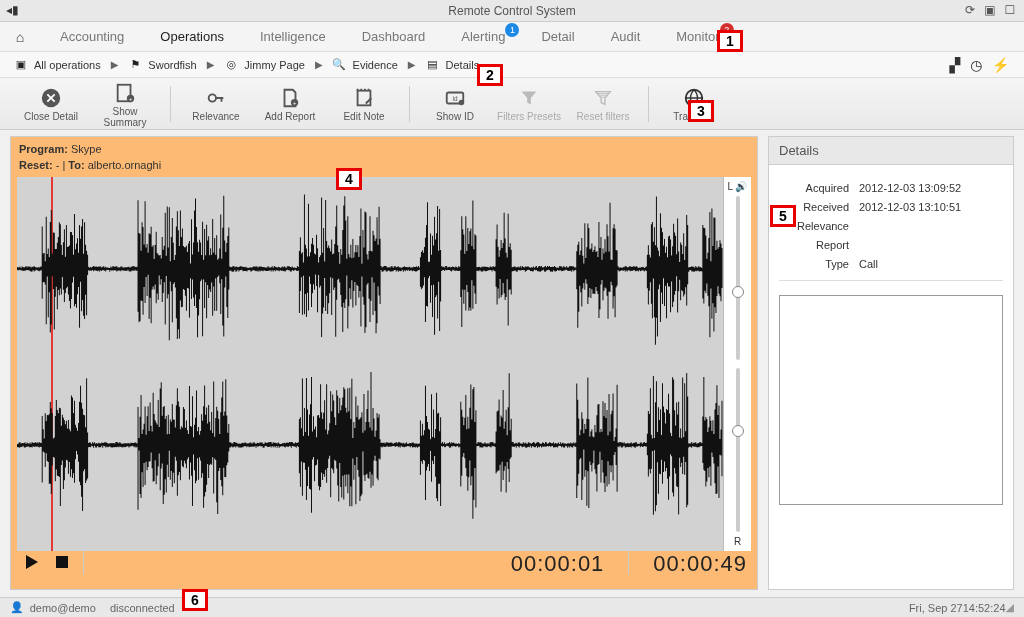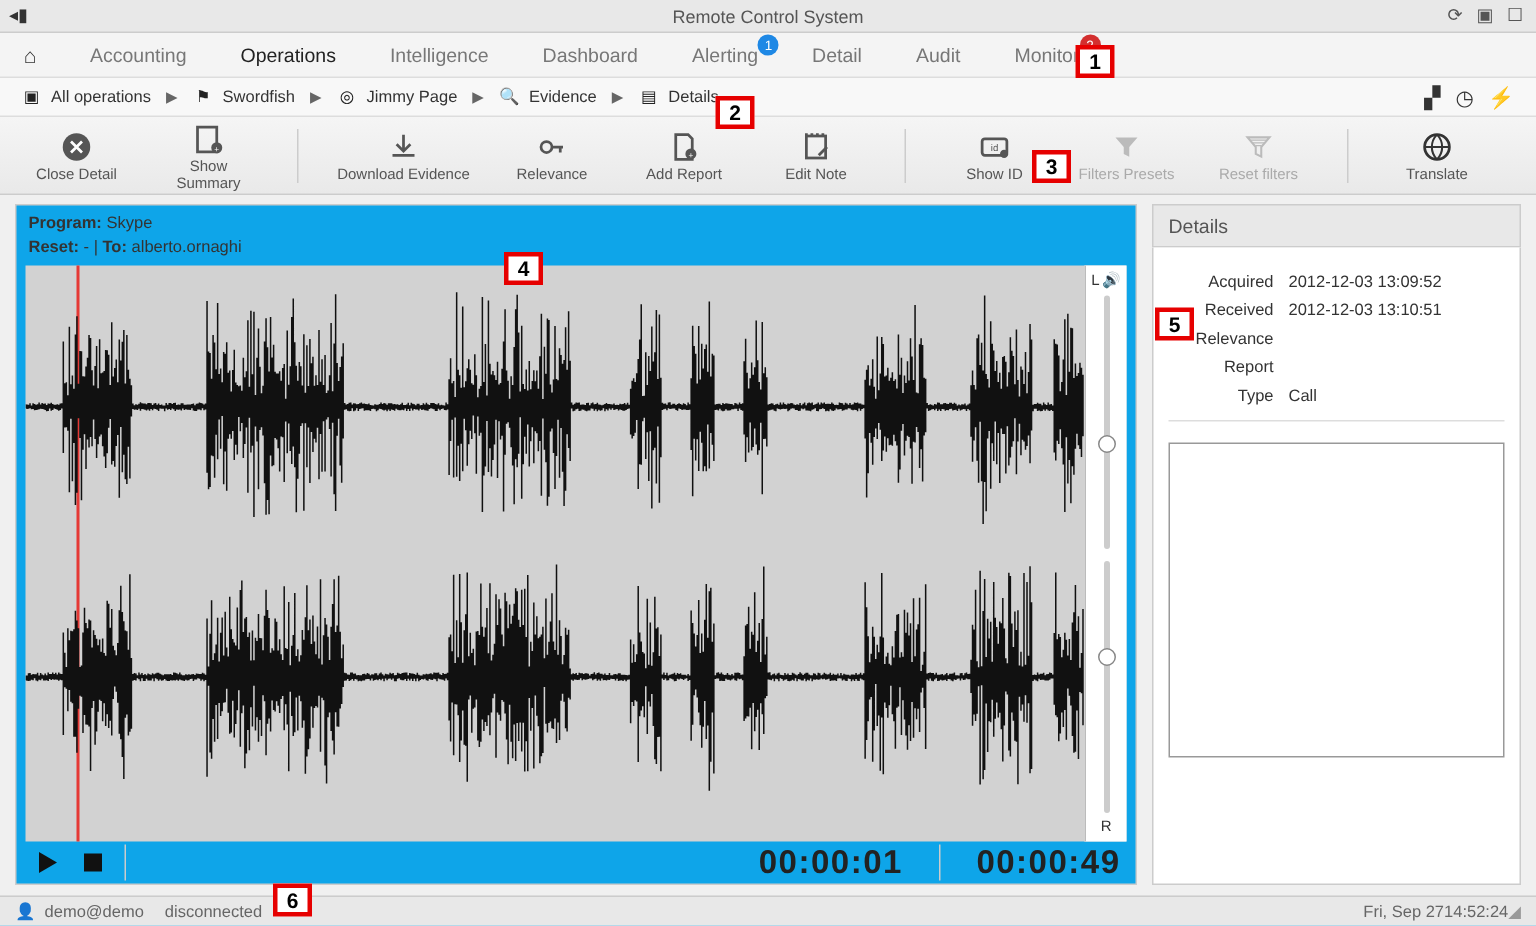--- a/index.html
+++ b/index.html
@@ -23,46 +23,46 @@
 
   
   .breadcrumb { height: 26px; background: #f8f8f8; border-bottom: 1px solid #ddd; display: flex; align-items: center; padding: 0 14px; gap: 10px; font-size: 11px; color: #333; position: relative; }
   .breadcrumb .crumb { display: flex; align-items: center; gap: 6px; cursor: pointer; }
   .breadcrumb .sep { color: #666; font-size: 10px; }
   .breadcrumb .right-tools { position: absolute; right: 14px; display: flex; gap: 10px; }
   .breadcrumb .right-tools span { cursor: pointer; color: #333; font-size: 14px; }
   .bc-icon { display:inline-flex; width:14px; height:14px; align-items:center; justify-content:center; font-size:11px; color:#222; }
 
   
-  .toolbar { height: 52px; background: linear-gradient(#f5f5f5,#e9e9e9); border-bottom: 1px solid #ccc; display: flex; align-items: center; padding: 0 16px; gap: 18px; }
+  .toolbar { height: 52px; background: linear-gradient(#f5f5f5,#e9e9e9); border-bottom: 1px solid #ccc; display: flex; align-items: center; padding: 0 16px; gap: 4px; }
   .tool { display: flex; flex-direction: column; align-items: center; justify-content: center; width: 70px; cursor: pointer; color: #555; }
   .tool.wide { width: 92px; }
   .tool.disabled { color: #aaa; cursor: default; }
   .tool .ticon { font-size: 20px; height: 26px; display: flex; align-items: center; justify-content: center; }
   .tool .ticon svg { width: 22px; height: 22px; }
   .tool .tlabel { font-size: 10px; text-align: center; line-height: 1.1; }
   .tool-sep { width: 1px; height: 36px; background: #ccc; margin: 0 6px; }
 
   
   .content { display: flex; height: 460px; padding: 6px 10px 0 10px; gap: 10px; }
-  .main-panel { flex: 1; background: #0ea5e9; border: 1px solid #ccc; display: flex; flex-direction: column; }
+  .main-panel { flex: 1; background: #fdba74; border: 1px solid #ccc; display: flex; flex-direction: column; }
   .meta { padding: 4px 8px; font-size: 11px; }
   .meta .row { padding: 2px 0; }
   .meta b { font-weight: bold; }
 
   .wave-area { flex: 1; background: #d2d2d2; margin: 0 6px; position: relative; display: flex; }
   .wave-tracks { flex: 1; position: relative; padding: 4px 0; }
   .track { height: 48%; position: relative; overflow: hidden; }
   .track svg { width: 100%; height: 100%; }
   .playhead { position: absolute; top: 0; bottom: 0; left: 34px; width: 2px; background: #e53935; }
   .right-sliders { width: 28px; background: #fff; border-left: 1px solid #bbb; display: flex; flex-direction: column; align-items: center; justify-content: space-between; padding: 4px 0; font-size: 10px; }
   .right-sliders .vslider { width: 4px; flex: 1; background: #ccc; margin: 4px 0; position: relative; border-radius: 2px; }
   .right-sliders .vslider .thumb { position: absolute; left: -4px; width: 12px; height: 12px; background: #fff; border: 1px solid #888; border-radius: 50%; }
 
-  .controls { height: 28px; display: flex; align-items: center; padding: 0 10px; gap: 8px; font-weight: bold; }
+  .controls { height: 38px; display: flex; align-items: flex-start; padding: 0 10px; gap: 8px; }
   .controls .btn { width: 22px; height: 22px; display: flex; align-items: center; justify-content: center; cursor: pointer; }
   .controls .sep2 { width: 1px; height: 24px; background: #ccc; margin-left: 2px; }
   .controls .spacer { flex: 1; }
   .controls .time { font-size: 22px; color: #222; letter-spacing: 1px; }
   .controls .tsep { width: 1px; height: 24px; background: #ccc; margin: 0 16px; }
 
   
   .side-panel { width: 246px; display: flex; flex-direction: column; }
   .side-header { background: #e8e8e8; border: 1px solid #ccc; padding: 6px 10px; font-size: 13px; color: #555; }
   .side-body { flex: 1; background: #fff; border: 1px solid #ccc; border-top: none; padding: 10px 10px; font-size: 11px; }
@@ -159,28 +159,20 @@
     <div class="ticon">
       <svg viewBox="0 0 24 24">
           <rect x="4" y="3" width="14" height="18" fill="none" stroke="#555" stroke-width="2"></rect>
           <circle cx="18" cy="18" r="4" fill="#555"></circle>
           <text x="18" y="21" font-size="6" fill="#fff" text-anchor="middle">+</text>
         </svg>
     </div>
     <div class="tlabel">Show Summary</div>
   </div>
   <div class="tool-sep"></div>
-  <div class="tool wide">
-    <div class="ticon">
-      <svg viewBox="0 0 24 24">
-          <path d="M12 3 V14 M7 10 L12 15 L17 10 M4 18 H20" stroke="#555" stroke-width="2" fill="none"></path>
-        </svg>
-    </div>
-    <div class="tlabel">Download Evidence</div>
-  </div>
   <div class="tool">
     <div class="ticon">
       <svg viewBox="0 0 24 24">
           <circle cx="8" cy="12" r="4" fill="none" stroke="#555" stroke-width="2"></circle>
           <path d="M12 12 H20 M18 12 V16" stroke="#555" stroke-width="2"></path>
         </svg>
     </div>
     <div class="tlabel">Relevance</div>
   </div>
   <div class="tool">

